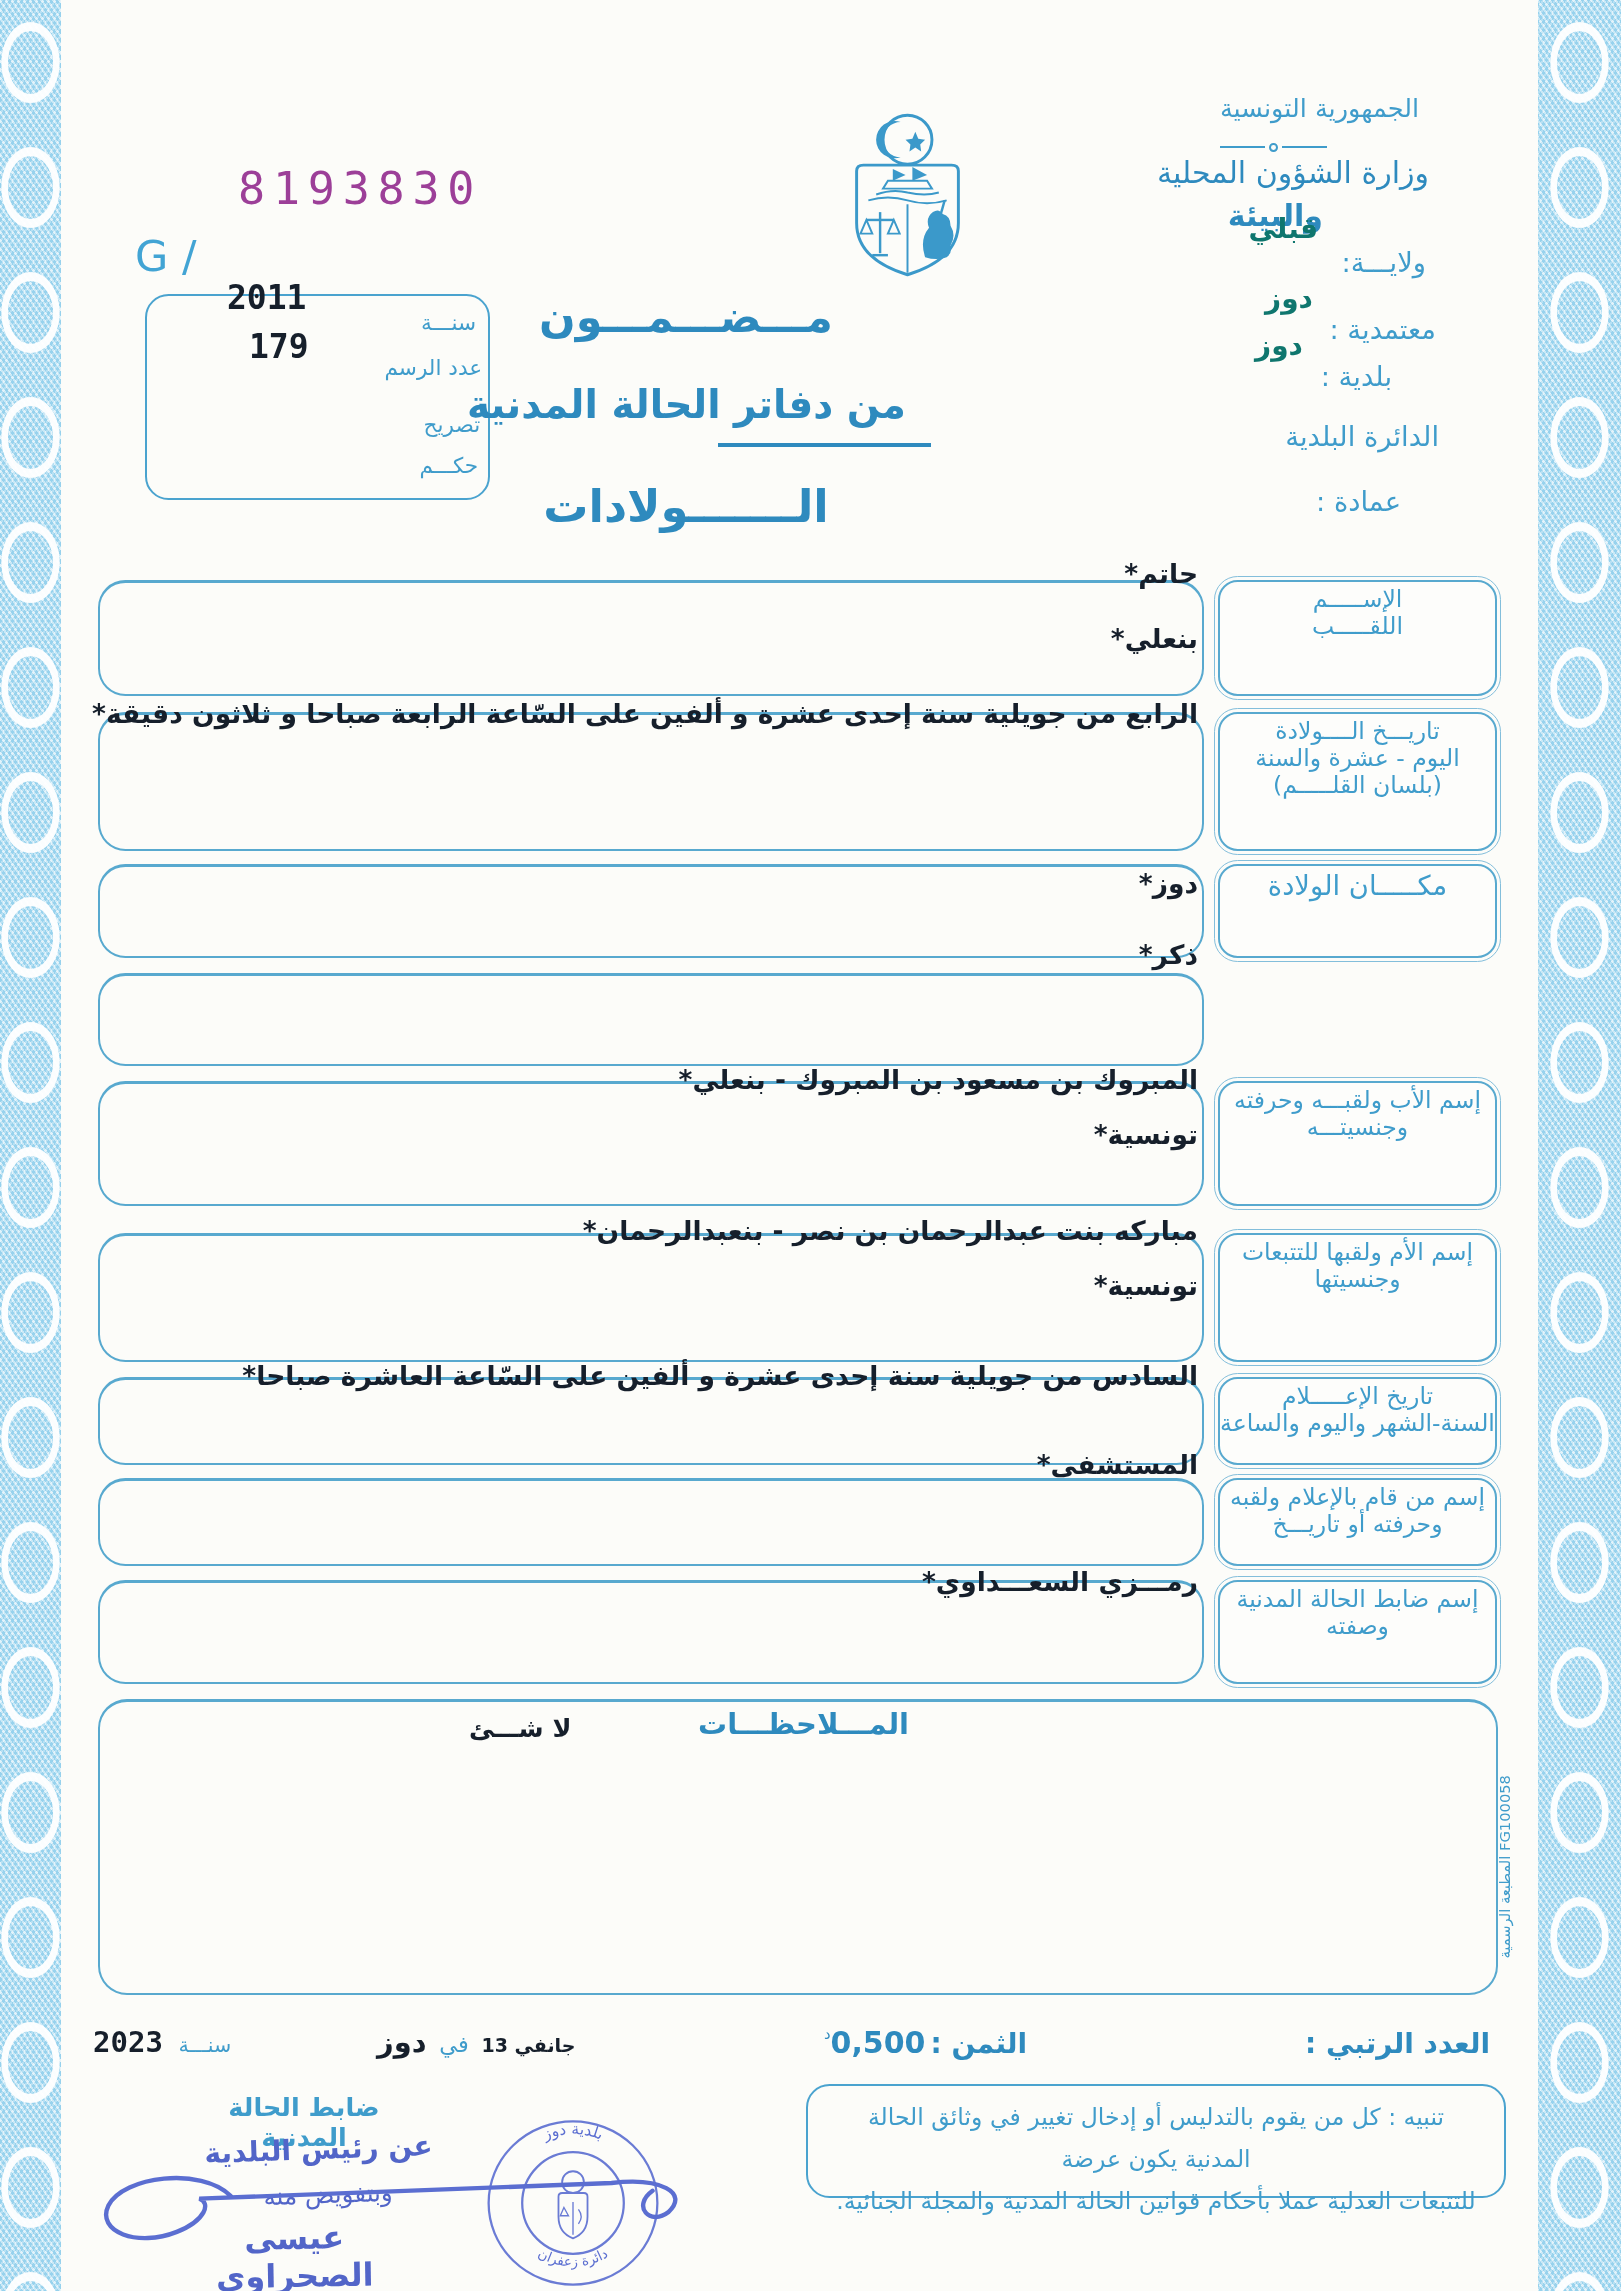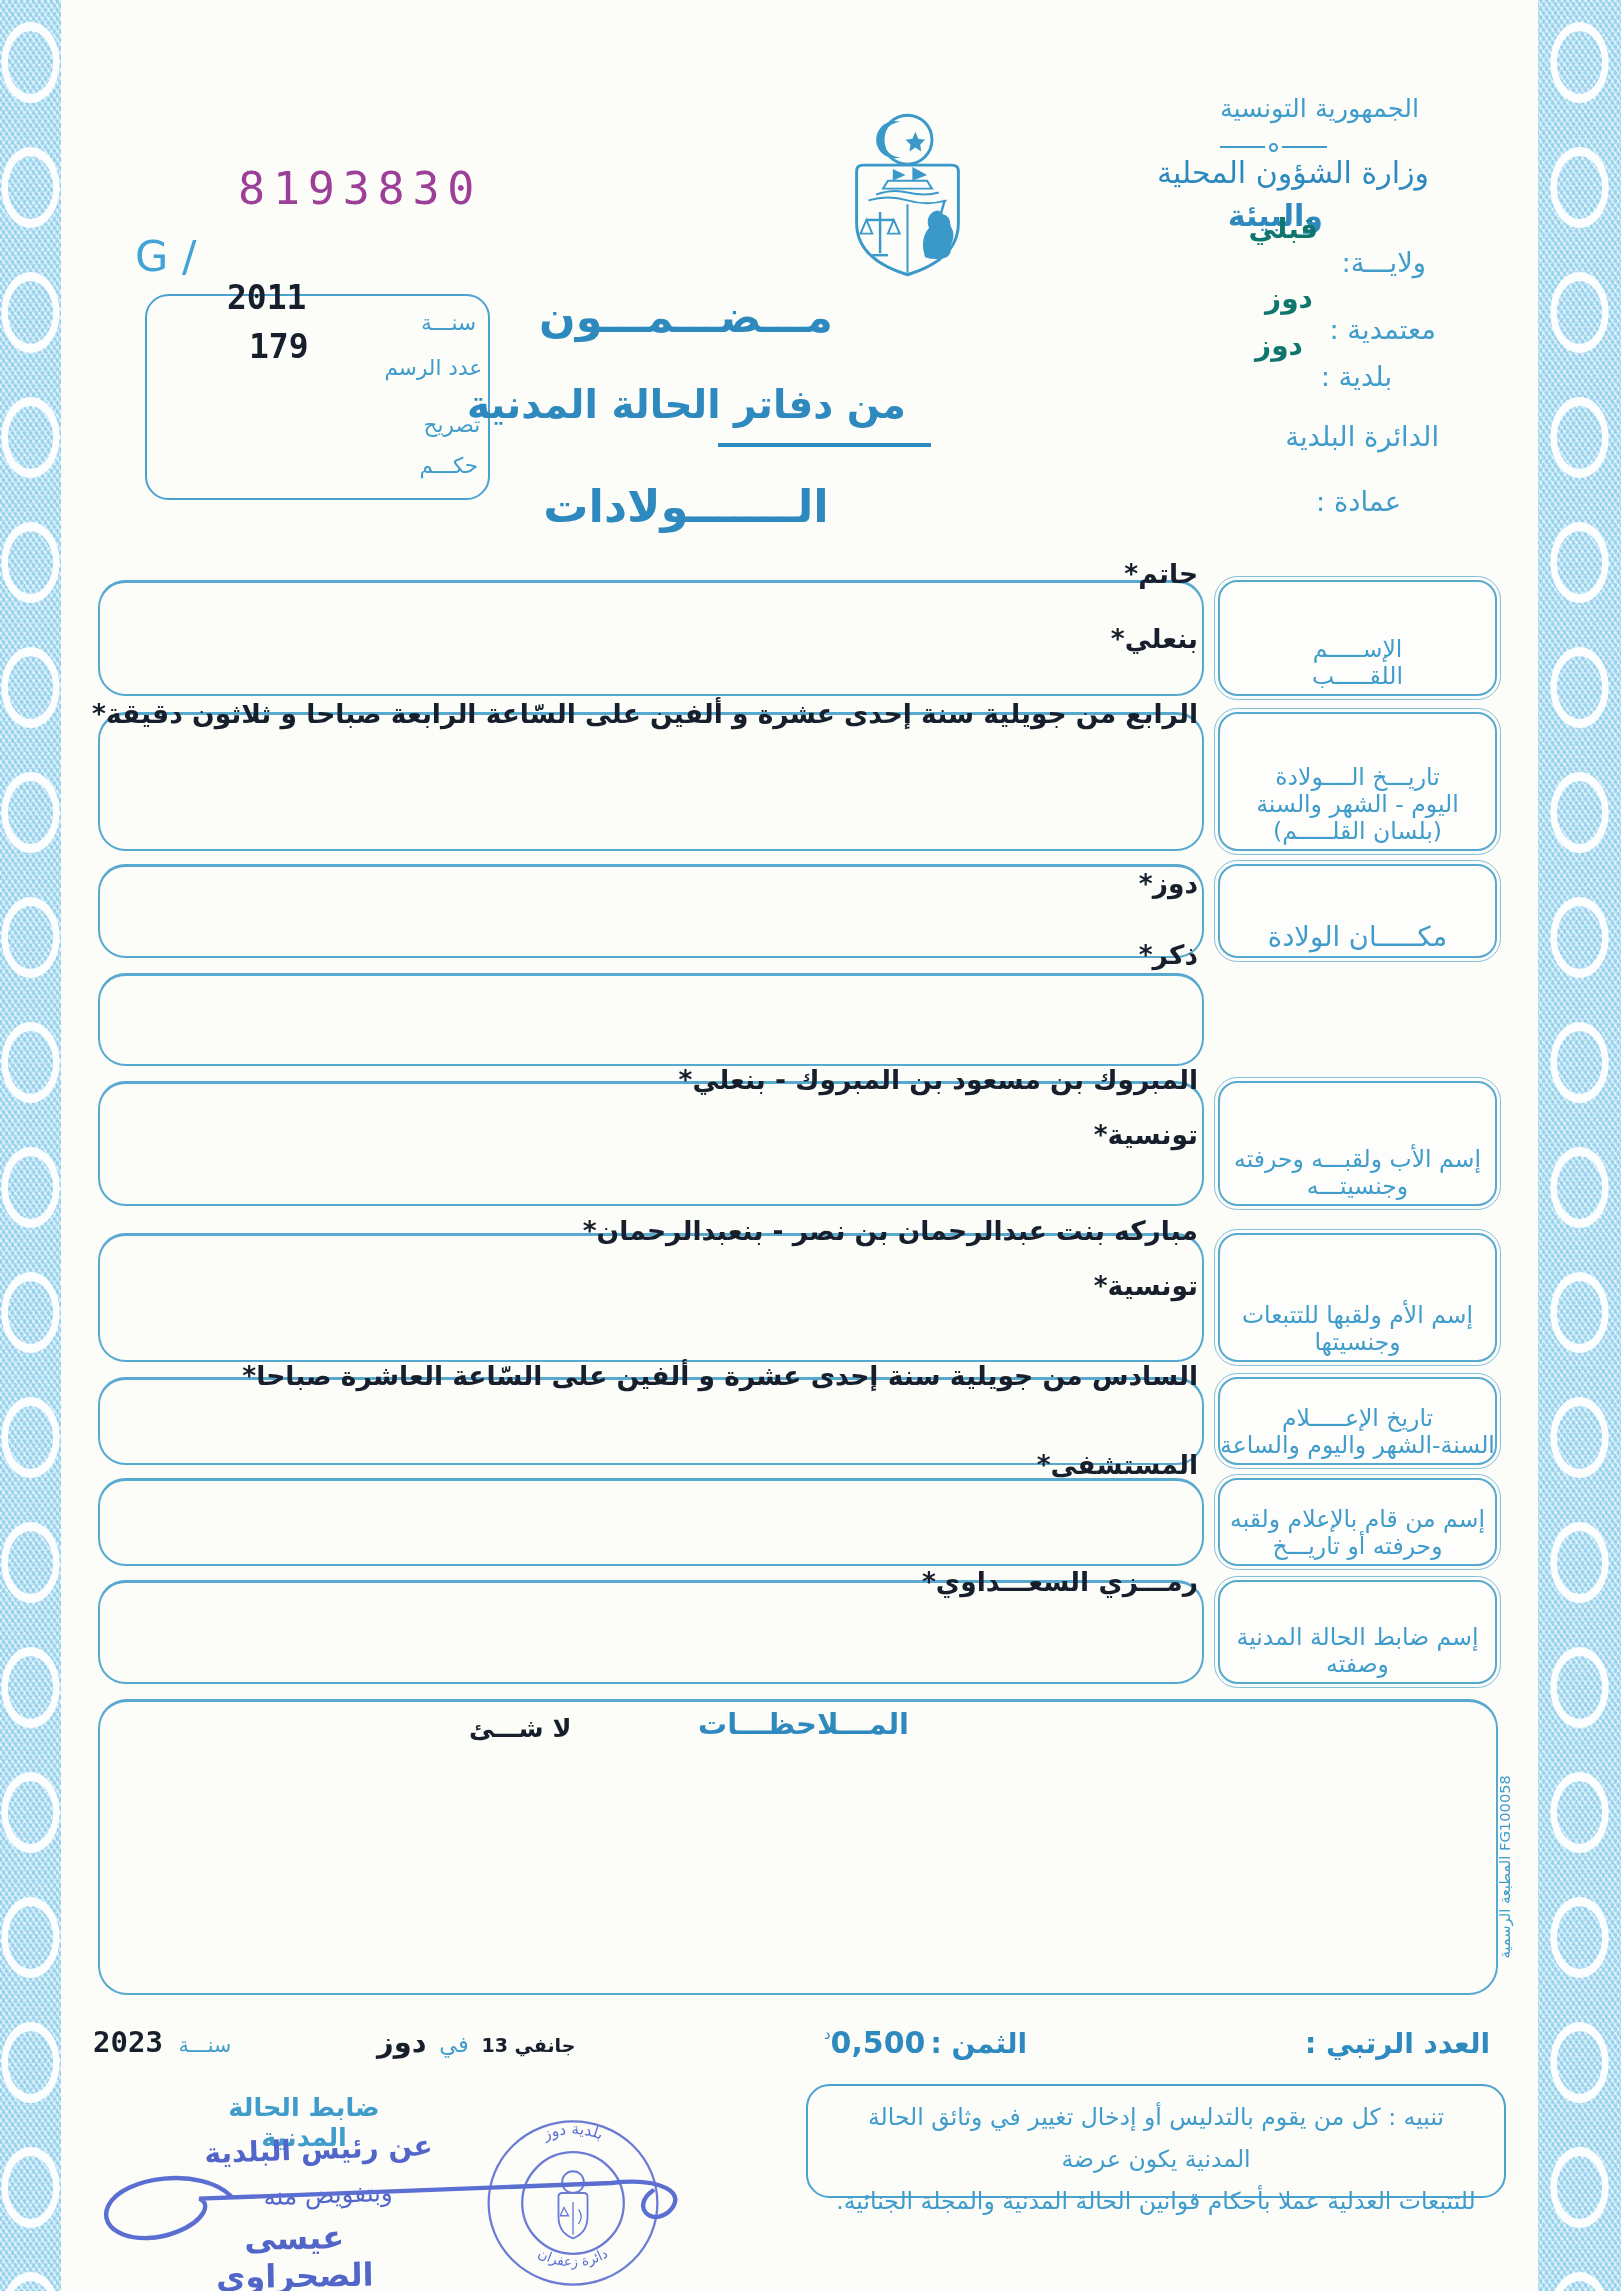--- a/index.html
+++ b/index.html
@@ -29,21 +29,21 @@
   
   .row{position:absolute;left:98px;width:1400px;}
   .valuebox{
     position:absolute;left:0;top:0;width:1106px;height:100%;
     border:2.5px solid #58a9cf;border-top-width:3.9px;border-radius:27.4px;
   }
   .labelbox{
     position:absolute;left:1120px;top:0;width:279px;height:100%;
     border:2.5px solid #58a9cf;border-radius:19.6px;
     outline:1.5px solid #83bedb;outline-offset:3.9px;
-    display:flex;flex-direction:column;justify-content:flex-end;align-items:center;
+    display:flex;flex-direction:column;justify-content:flex-start;align-items:center;
     direction:rtl;padding:3.9px 7.8px;background:#fdfdfb;
   }
   .lbl{color:#3f9ccb;font-size:23.5px;text-align:center;line-height:1.15;white-space:nowrap;}
   .val{position:absolute;right:300px;direction:rtl;color:#161f2b;font-weight:bold;font-size:26.5px;white-space:nowrap;}
   .hlabel{position:absolute;direction:rtl;color:#3f9ccb;font-size:27.4px;white-space:nowrap;}
   .hvalue{position:absolute;direction:rtl;color:#0f766e;font-weight:bold;font-size:28px;white-space:nowrap;}
   .boxline{border:2.9px solid #4aa3cf;border-radius:23.5px;}
   sup.cur{font-size:14.7px;vertical-align:13.7px;}
 </style>
 </head>
@@ -117,21 +117,21 @@
       <div class="lbl">اللقـــــب</div>
     </div>
     <div class="val" style="top:-21.6px;">حاتم*</div>
     <div class="val" style="top:43px;">بنعلي*</div>
   </div>
 
   <div class="row" style="top:712px;height:139px;">
     <div class="valuebox"></div>
     <div class="labelbox">
       <div class="lbl">تاريـــخ الــــولادة</div>
-      <div class="lbl">اليوم - الشهر والسنة</div>
+      <div class="lbl">اليوم - عشرة والسنة</div>
       <div class="lbl">(بلسان القلـــــم)</div>
     </div>
     <div class="val" style="top:-13.7px;">الرابع من جويلية سنة إحدى عشرة و ألفين  على السّاعة الرابعة صباحا و ثلاثون دقيقة*</div>
   </div>
 
   <div class="row" style="top:864px;height:94px;">
     <div class="valuebox"></div>
     <div class="labelbox">
       <div class="lbl" style="font-size:27.4px;">مكـــــان الولادة</div>
     </div>

